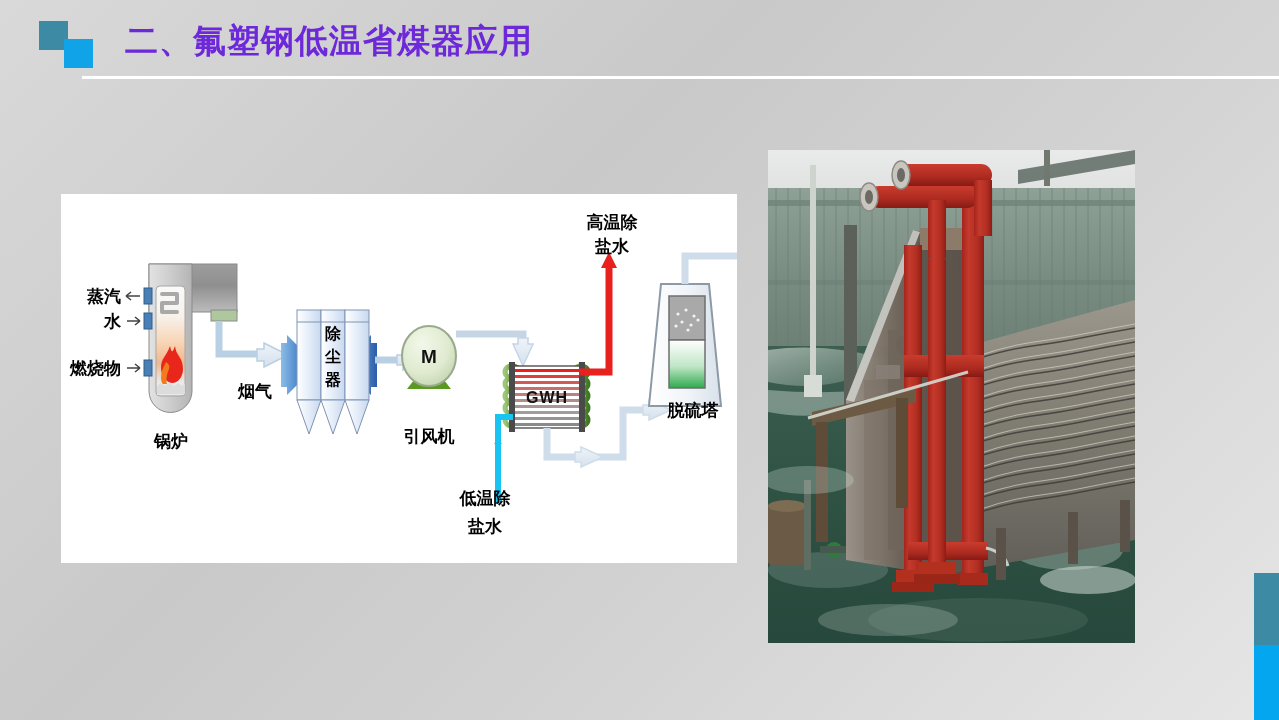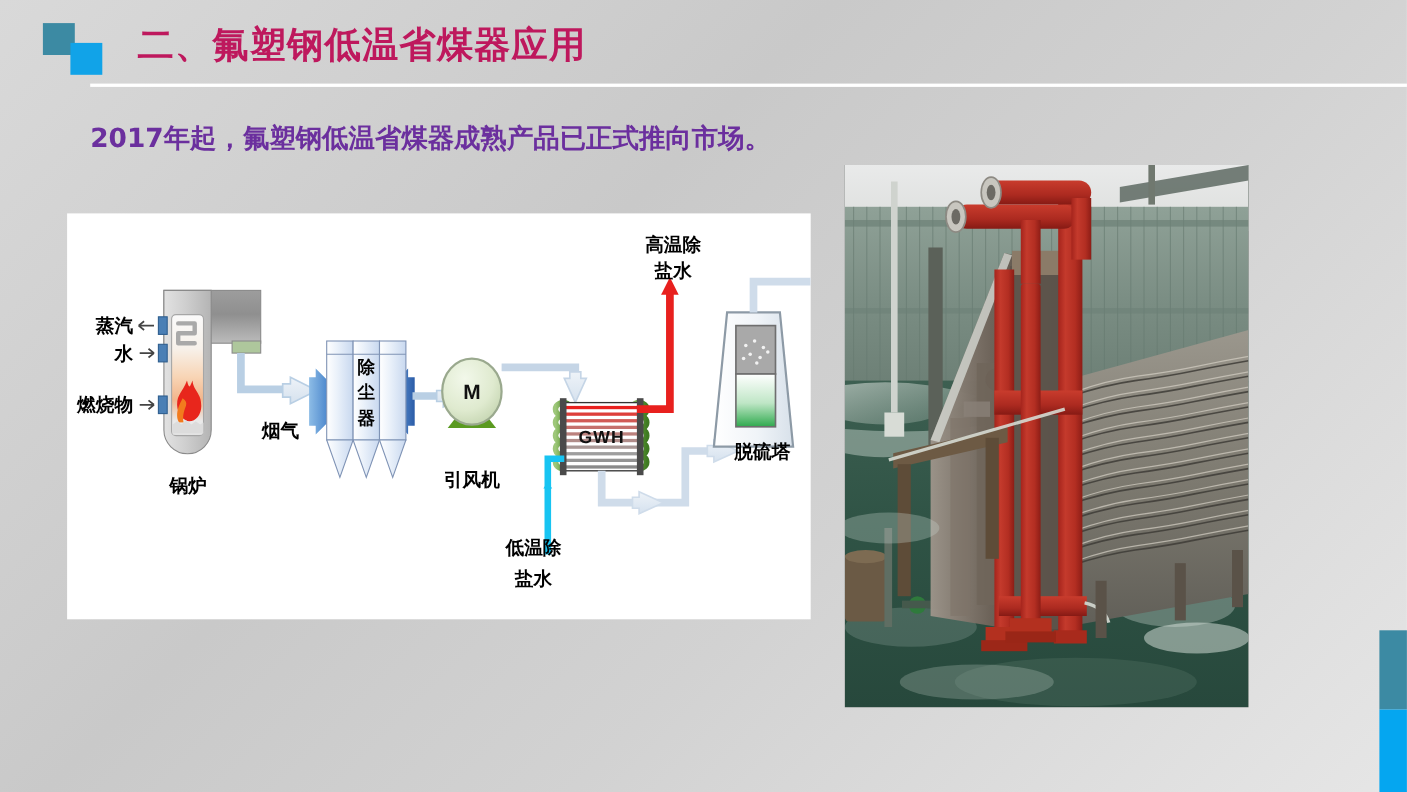--- a/index.html
+++ b/index.html
@@ -12,21 +12,21 @@
   }
   .slide{position:absolute;inset:0;}
 
   
   .deco{position:absolute;}
   .deco-sq-dark{left:39px;top:21px;width:29px;height:29px;background:#3c8aa3;}
   .deco-sq-light{left:64px;top:39px;width:29px;height:29px;background:#11a3e8;}
 
   .title{
     position:absolute;left:125px;top:19px;
-    font-size:33px;font-weight:bold;color:#be185d;
+    font-size:33px;font-weight:bold;color:#6d28d9;
     letter-spacing:1px;white-space:nowrap;
     font-family:"DejaVu Sans","Liberation Sans",sans-serif;
     text-align:center;
   }
   .title-rule{
     position:absolute;left:82px;top:76px;right:0;height:3px;
     background:#ffffff;
   }
 
   .subtitle{
@@ -58,21 +58,20 @@
 <body>
 
 <div class="slide">
 
   <div class="deco deco-sq-dark"></div>
   <div class="deco deco-sq-light"></div>
 
   <div class="title">二、氟塑钢低温省煤器应用</div>
   <div class="title-rule"></div>
 
-  <div class="subtitle">2017年起，氟塑钢低温省煤器成熟产品已正式推向市场。</div>
 
   <div class="accent accent-top"></div>
   <div class="accent accent-bot"></div>
 
   <div class="diagram-panel">
 
     <svg width="676" height="369" viewBox="0 0 676 369">
       <defs>
         <linearGradient id="gBoilerTop" x1="0" y1="0" x2="0" y2="1">
           <stop offset="0%" stop-color="#9d9d9d"></stop>

